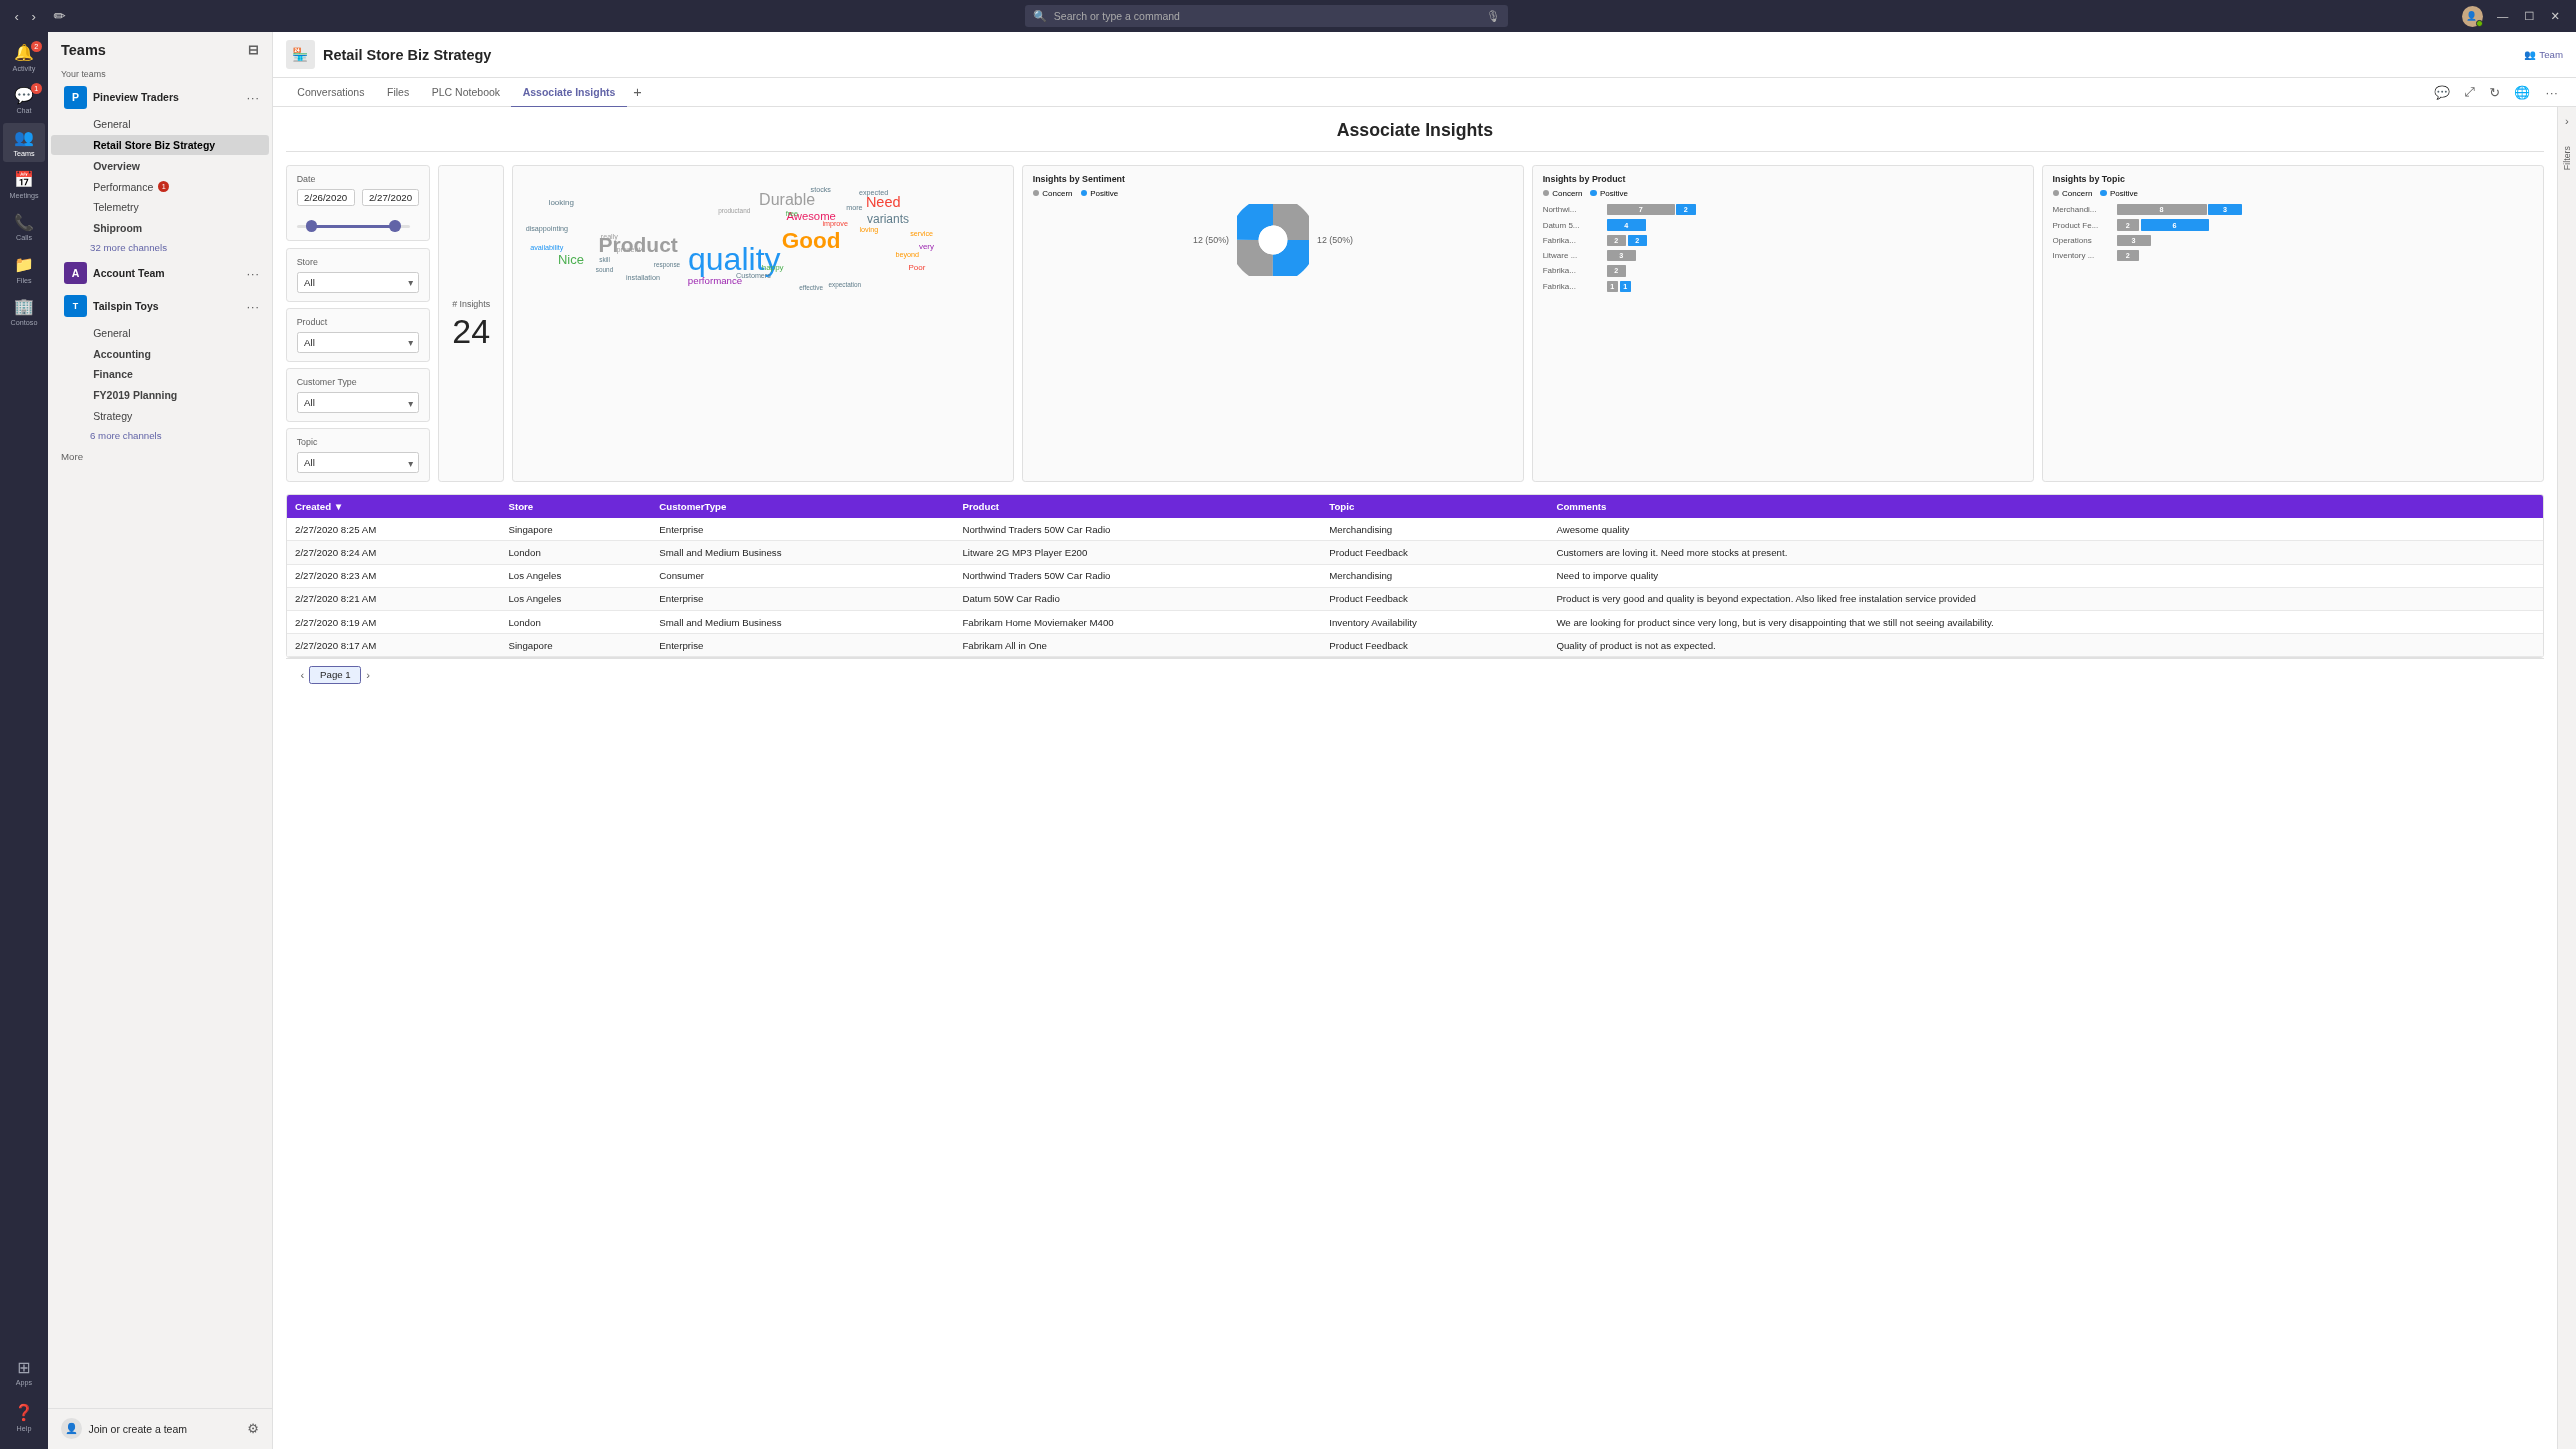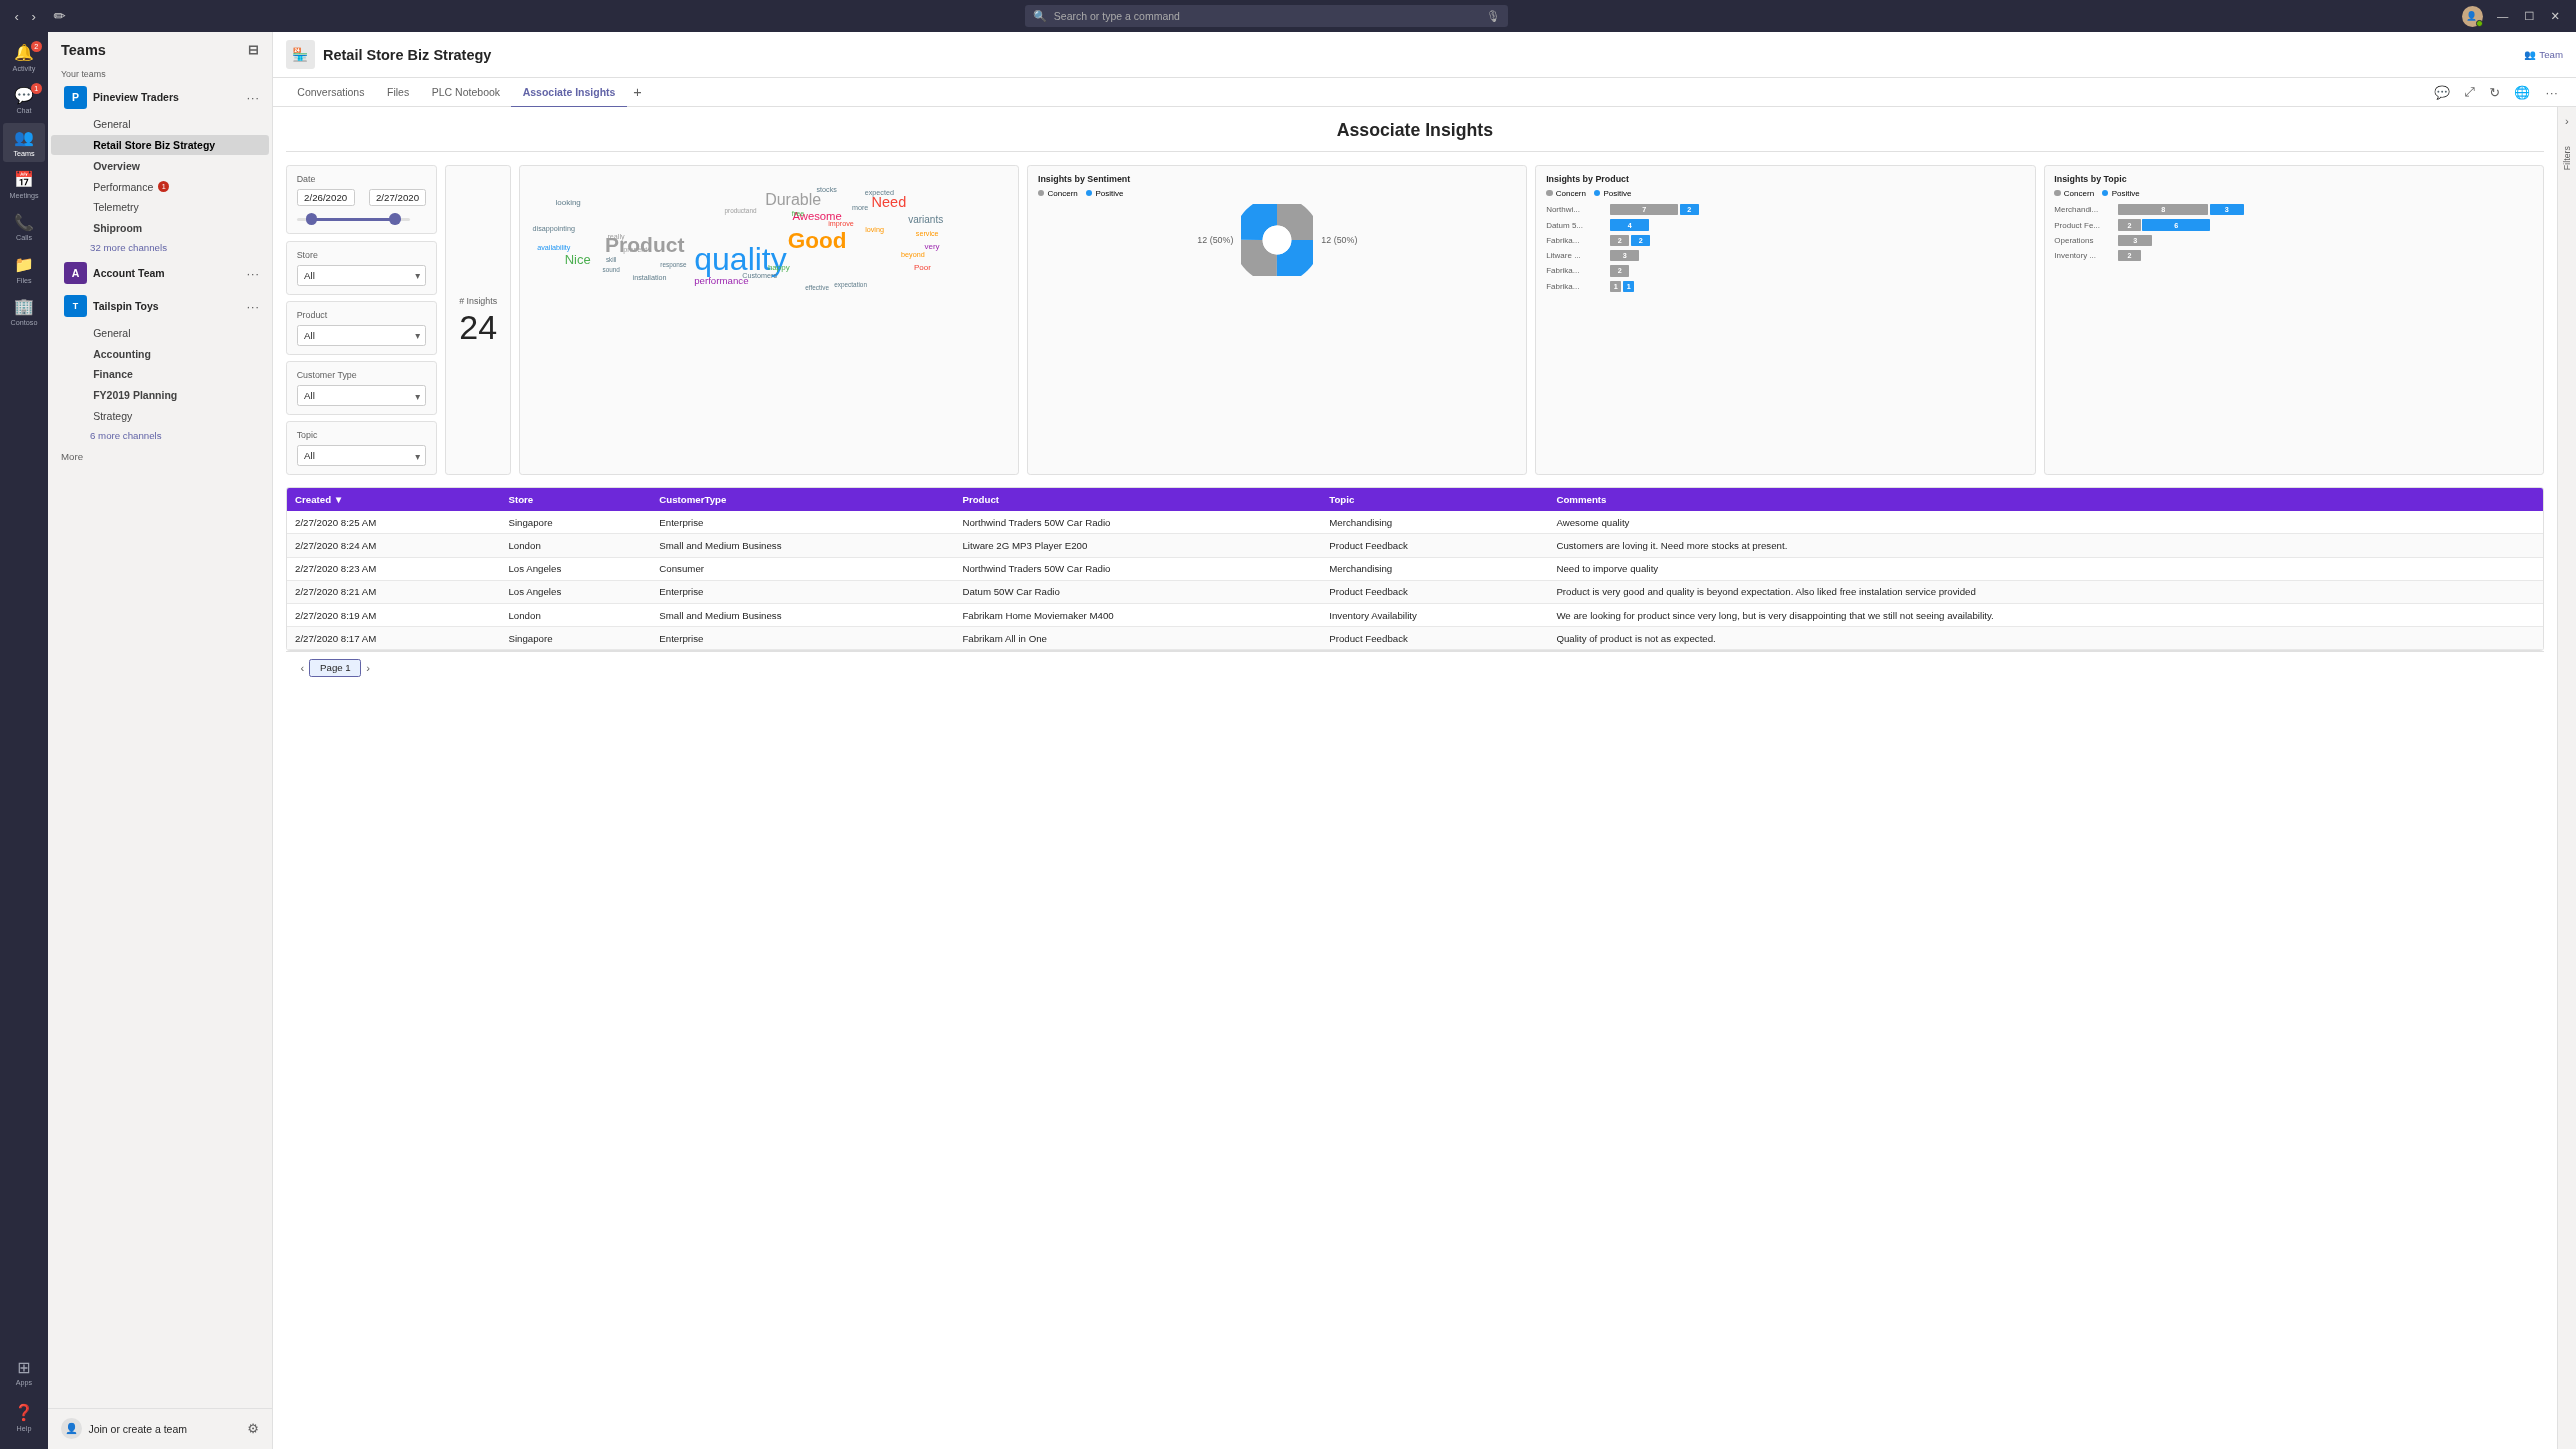--- a/index.html
+++ b/index.html
@@ -118,21 +118,21 @@
     .tab-add { font-size: 14.5px; color: #616161; cursor: pointer; padding: 3.2px 6.4px; }
 
     
     .insights-content { flex: 1; overflow: hidden; display: flex; background: #fff; }
     .insights-inner { flex: 1; overflow-y: auto; padding: 13px; position: relative; }
     .insights-title { font-size: 17.7px; font-weight: 700; text-align: center; color: #252525; margin-bottom: 13px; padding-bottom: 9.7px; border-bottom: 0.8px solid #e0e0e0; }
 
     
     .filter-section { background: #fafafa; border: 0.8px solid #e0e0e0; border-radius: 3.2px; padding: 8px 9.7px; }
     .filter-label { font-size: 8.9px; color: #616161; margin-bottom: 4.8px; }
-    .date-values { display: flex; gap: 14px; align-items: center; margin-bottom: 11px; }
+    .date-values { display: flex; gap: 7px; align-items: center; margin-bottom: 18px; }
     .date-box { background: #fff; border: 0.8px solid #ccc; border-radius: 2.4px; padding: 2.4px 6.4px; font-size: 9.7px; color: #252525; }
     .date-slider { width: 113px; margin: 3.2px 0; position: relative; height: 4.8px; }
     .date-slider-track { height: 3.2px; background: #e0e0e0; border-radius: 1.6px; position: absolute; top: 0.8px; left: 0; right: 0; }
     .date-slider-fill { height: 3.2px; background: #6264a7; border-radius: 1.6px; position: absolute; top: 0.8px; left: 10%; right: 10%; }
     .date-slider-thumb { width: 11.3px; height: 11.3px; background: #6264a7; border-radius: 50%; position: absolute; top: -4px; cursor: pointer; }
     .date-slider-thumb.left { left: 8%; }
     .date-slider-thumb.right { right: 8%; }
 
     
     .insights-count-box {
@@ -423,21 +423,21 @@
                 <span class="word-tag" style="font-size: 22.5px; color: rgb(255, 152, 0); left: 60%; top: 52%; transform: translate(-50%, -50%); white-space: nowrap; font-weight: 700;">Good</span>
                 <span class="word-tag" style="font-size: 16px; color: rgb(158, 158, 158); left: 55%; top: 20%; transform: translate(-50%, -50%); white-space: nowrap; font-weight: 500;">Durable</span>
                 <span class="word-tag" style="font-size: 14.5px; color: rgb(244, 67, 54); left: 75%; top: 22%; transform: translate(-50%, -50%); white-space: nowrap; font-weight: 500;">Need</span>
                 <span class="word-tag" style="font-size: 11.3px; color: rgb(233, 30, 99); left: 60%; top: 33%; transform: translate(-50%, -50%); white-space: nowrap; font-weight: 400;">Awesome</span>
                 <span class="word-tag" style="font-size: 13px; color: rgb(76, 175, 80); left: 10%; top: 66%; transform: translate(-50%, -50%); white-space: nowrap; font-weight: 500;">Nice</span>
                 <span class="word-tag" style="font-size: 9.7px; color: rgb(156, 39, 176); left: 40%; top: 82%; transform: translate(-50%, -50%); white-space: nowrap; font-weight: 400;">performance</span>
                 <span class="word-tag" style="font-size: 8px; color: rgb(96, 125, 139); left: 8%; top: 22%; transform: translate(-50%, -50%); white-space: nowrap; font-weight: 400;">looking</span>
                 <span class="word-tag" style="font-size: 7.2px; color: rgb(96, 125, 139); left: 5%; top: 42%; transform: translate(-50%, -50%); white-space: nowrap; font-weight: 400;">disappointing</span>
                 <span class="word-tag" style="font-size: 7.2px; color: rgb(96, 125, 139); left: 73%; top: 14%; transform: translate(-50%, -50%); white-space: nowrap; font-weight: 400;">expected</span>
                 <span class="word-tag" style="font-size: 7.2px; color: rgb(158, 158, 158); left: 18%; top: 48%; transform: translate(-50%, -50%); white-space: nowrap; font-weight: 400;">really</span>
-                <span class="word-tag" style="font-size: 10px; color: rgb(96, 125, 139); left: 76%; top: 35%; transform: translate(-50%, -50%); white-space: nowrap; font-weight: 400; margin-left: 32px;">variants</span>
+                <span class="word-tag" style="font-size: 12px; color: rgb(96, 125, 139); left: 76%; top: 35%; transform: translate(-50%, -50%); white-space: nowrap; font-weight: 400;">variants</span>
                 <span class="word-tag" style="font-size: 7.2px; color: rgb(255, 152, 0); left: 83%; top: 46%; transform: translate(-50%, -50%); white-space: nowrap; font-weight: 400;">service</span>
                 <span class="word-tag" style="font-size: 7.2px; color: rgb(33, 150, 243); left: 5%; top: 57%; transform: translate(-50%, -50%); white-space: nowrap; font-weight: 400;">availability</span>
                 <span class="word-tag" style="font-size: 7.2px; color: rgb(96, 125, 139); left: 62%; top: 12%; transform: translate(-50%, -50%); white-space: nowrap; font-weight: 400;">stocks</span>
                 <span class="word-tag" style="font-size: 8px; color: rgb(244, 67, 54); left: 82%; top: 72%; transform: translate(-50%, -50%); white-space: nowrap; font-weight: 400;">Poor</span>
                 <span class="word-tag" style="font-size: 7.2px; color: rgb(158, 158, 158); left: 22%; top: 58%; transform: translate(-50%, -50%); white-space: nowrap; font-weight: 400;">present</span>
                 <span class="word-tag" style="font-size: 7.2px; color: rgb(255, 152, 0); left: 72%; top: 43%; transform: translate(-50%, -50%); white-space: nowrap; font-weight: 400;">loving</span>
                 <span class="word-tag" style="font-size: 8px; color: rgb(76, 175, 80); left: 52%; top: 72%; transform: translate(-50%, -50%); white-space: nowrap; font-weight: 400;">happy</span>
                 <span class="word-tag" style="font-size: 7.2px; color: rgb(96, 125, 139); left: 25%; top: 80%; transform: translate(-50%, -50%); white-space: nowrap; font-weight: 400;">installation</span>
                 <span class="word-tag" style="font-size: 7.2px; color: rgb(96, 125, 139); left: 48%; top: 78%; transform: translate(-50%, -50%); white-space: nowrap; font-weight: 400;">Customers</span>
                 <span class="word-tag" style="font-size: 8px; color: rgb(156, 39, 176); left: 84%; top: 56%; transform: translate(-50%, -50%); white-space: nowrap; font-weight: 400;">very</span>

